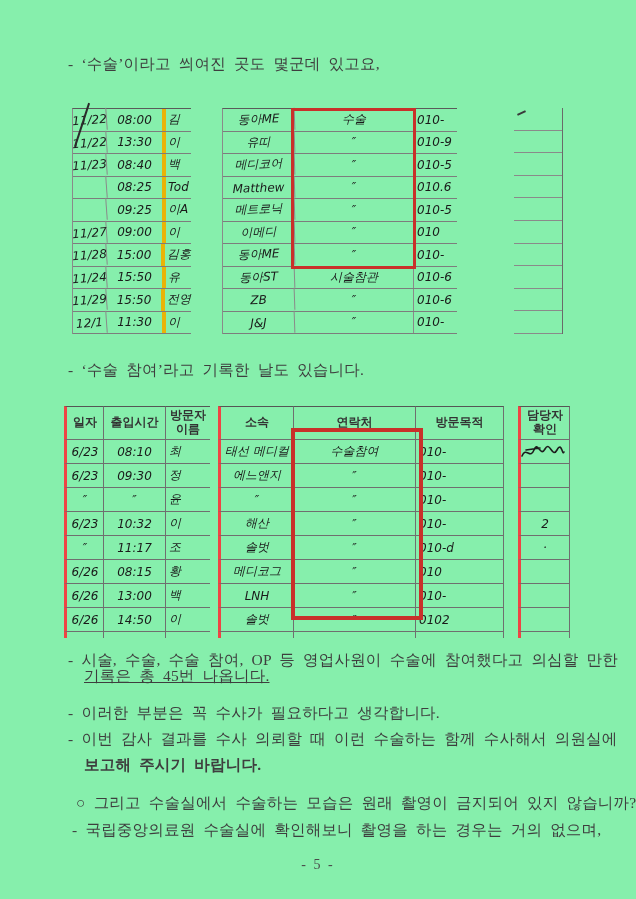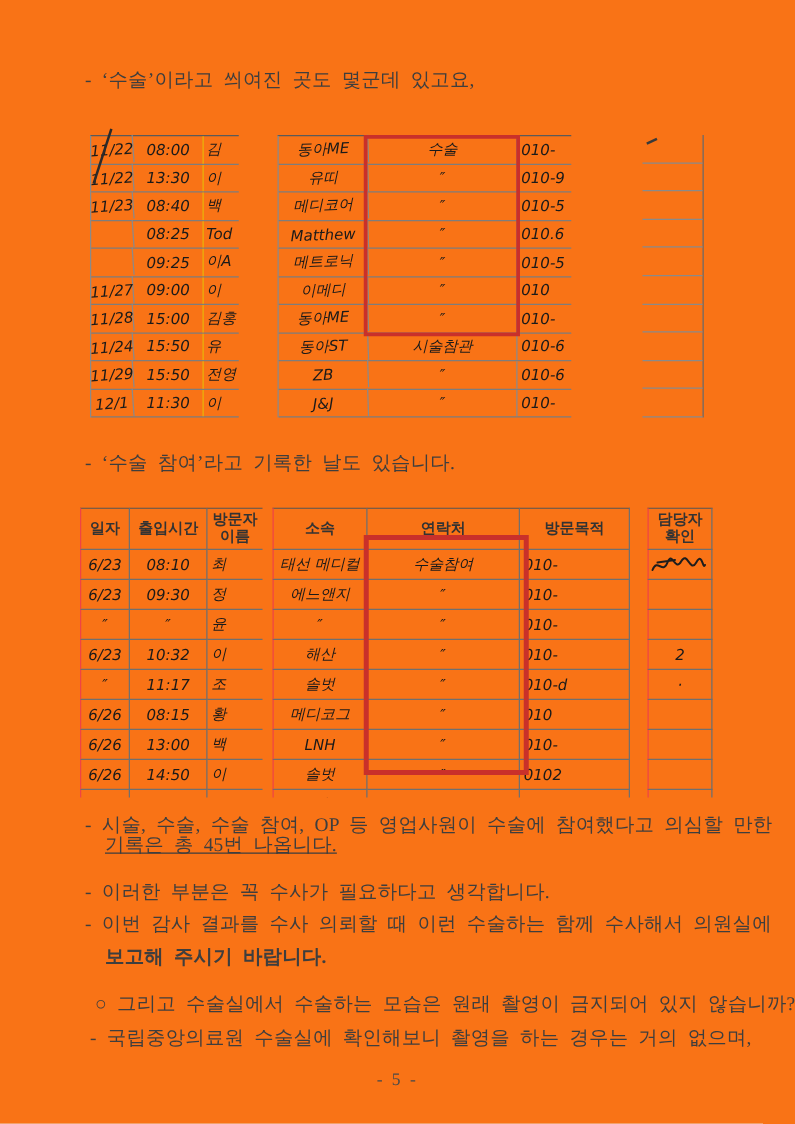--- a/index.html
+++ b/index.html
@@ -1,54 +1,54 @@
 <!DOCTYPE html>
 <html><head>
 <meta charset="utf-8">
 <style>
   html,body { margin:0; padding:0; background:#e8e8e8; }
   .page {
     position:relative; width:636px; height:899px; margin:0 auto;
-    background:#f97316; overflow:hidden;
+    background:#86efac; overflow:hidden;
     font-family:"Liberation Serif","DejaVu Serif",serif;
   }
   .line {
     position:absolute; font-size:15.5px; color:#3e3e3e;
     letter-spacing:0.2px; word-spacing:4px; white-space:pre;
   }
   .hw {
     font-family:"DejaVu Sans","Liberation Sans",sans-serif;
     font-style:italic; font-size:12px; color:#1a1a1a;
     overflow:visible; white-space:nowrap;
   }
   
   .t1 { position:absolute; left:65px; top:108px; width:497px; height:226px; }
   .frag { position:absolute; top:0; bottom:0; display:flex; flex-direction:column; }
   .t1row { flex:1; display:flex; align-items:center; }
   .f1 { left:7px; width:118px; border-top:1.5px solid #5a5a5a; border-left:1px solid #8a8a8a; }
   .f1 .t1row { border-bottom:1px solid #7d7d7d; }
   .c-date { width:33px; border-right:1px solid #8a8a8a; height:100%; display:flex; align-items:center; justify-content:center; transform:rotate(-4deg); }
-  .c-time { width:55px; border-right:1px solid #eab308; height:100%; display:flex; align-items:center; justify-content:center;text-align:center; }
+  .c-time { width:55px; border-right:4px solid #eab308; height:100%; display:flex; align-items:center; justify-content:center;text-align:center; }
   .c-name { flex:1; padding-left:2px; }
   .f2 { left:157px; width:234px; border-top:1.5px solid #5a5a5a; border-left:1px solid #8a8a8a; }
   .f2 .t1row { border-bottom:1px solid #7d7d7d; }
   .c-comp { width:71px; border-right:1px solid #8a8a8a; height:100%; display:flex; align-items:center; justify-content:center; transform:rotate(-2deg); }
   .c-purp { width:118px; border-right:1px solid #8a8a8a; height:100%; display:flex; align-items:center; justify-content:center; }
   .c-phone { flex:1; padding-left:3px; }
   .f3 { left:449px; width:48px; border-right:1.5px solid #6a6a6a; }
   .f3 .t1row { border-bottom:1px solid #8a8a8a; }
   .tick { position:absolute; left:452px; top:4px; width:9px; height:2px; background:#3a3a3a; transform:rotate(-25deg); }
   .slash1 { position:absolute; left:16px; top:-6px; width:2px; height:46px; background:#2a2a2a; transform:rotate(18deg); }
   
   .t2 { position:absolute; left:64px; top:406px; width:507px; height:232px; overflow:hidden; }
   .trow { display:grid; grid-template-columns:40px 62px 44px 8px 76px 122px 88px 14px 52px; height:24px; }
   .trow.head { height:34px; }
   .t2 .cell { display:flex; align-items:center; justify-content:center; border-bottom:1px solid #6f6f6f; border-right:1px solid #6f6f6f; overflow:visible; }
   .t2 .head .cell { border-top:1.5px solid #555; font-weight:bold; font-size:12px; color:#333; text-align:center; white-space:pre-line; line-height:1.15; }
-  .t2 .bl { border-left:1px solid #ef4444; }
+  .t2 .bl { border-left:3px solid #ef4444; }
   .t2 .nr { border-right:none; }
   .t2 .gap { border:none !important; background:transparent; }
   .t2 .c-left { justify-content:flex-start; padding-left:3px; }
   
   .redbox { position:absolute; border:3px solid #c9302a; pointer-events:none; }
   .redbox.thick { border-width:4px; }
   .sig { position:absolute; }
   .pagenum { position:absolute; left:0; right:0; text-align:center; font-size:14px; color:#4a4a4a; letter-spacing:2px; }
 </style>
 </head>

